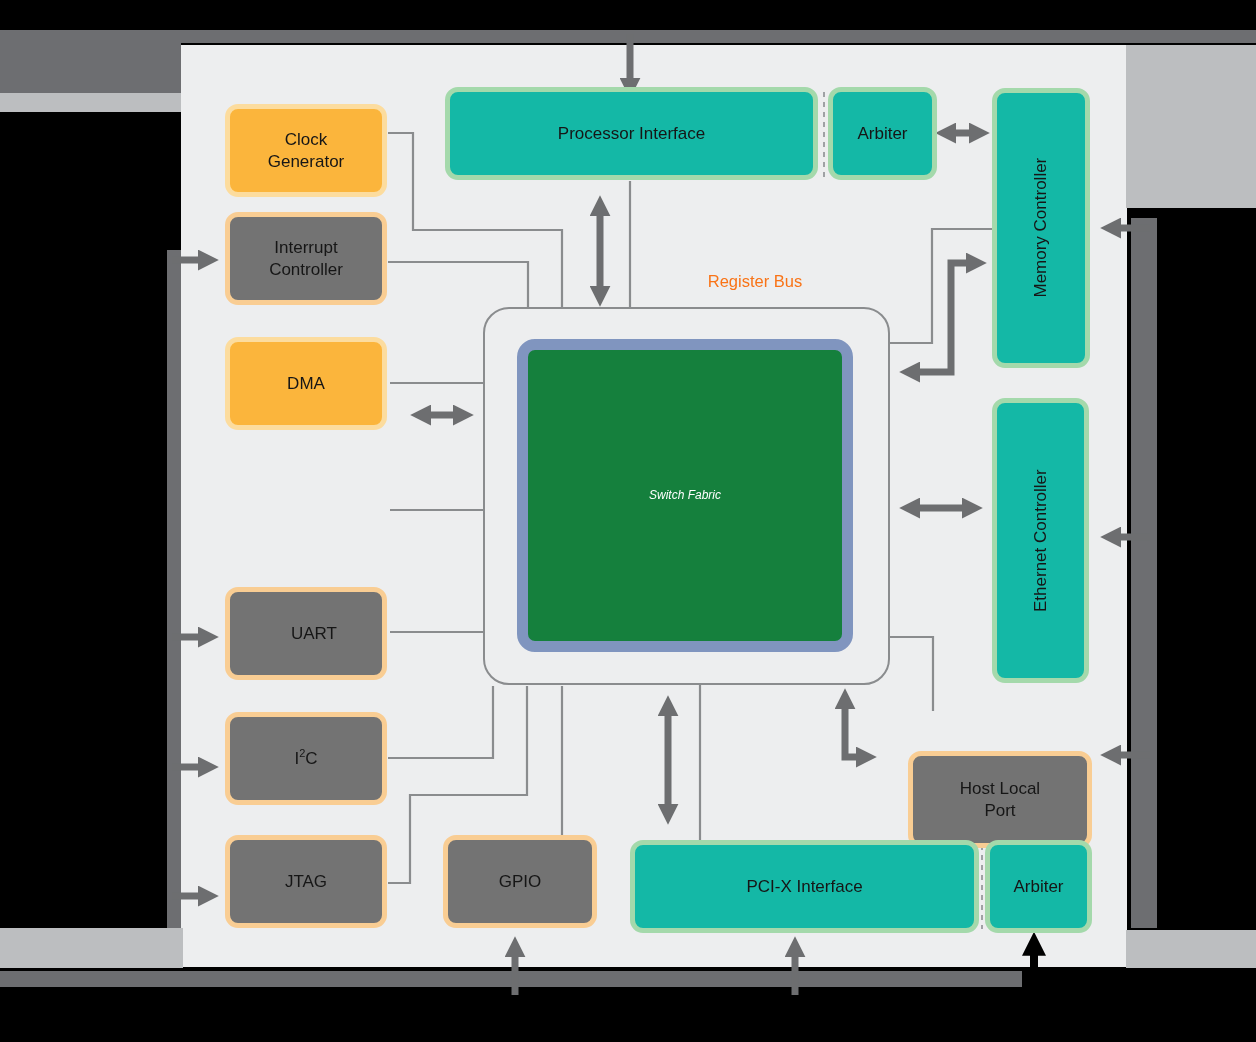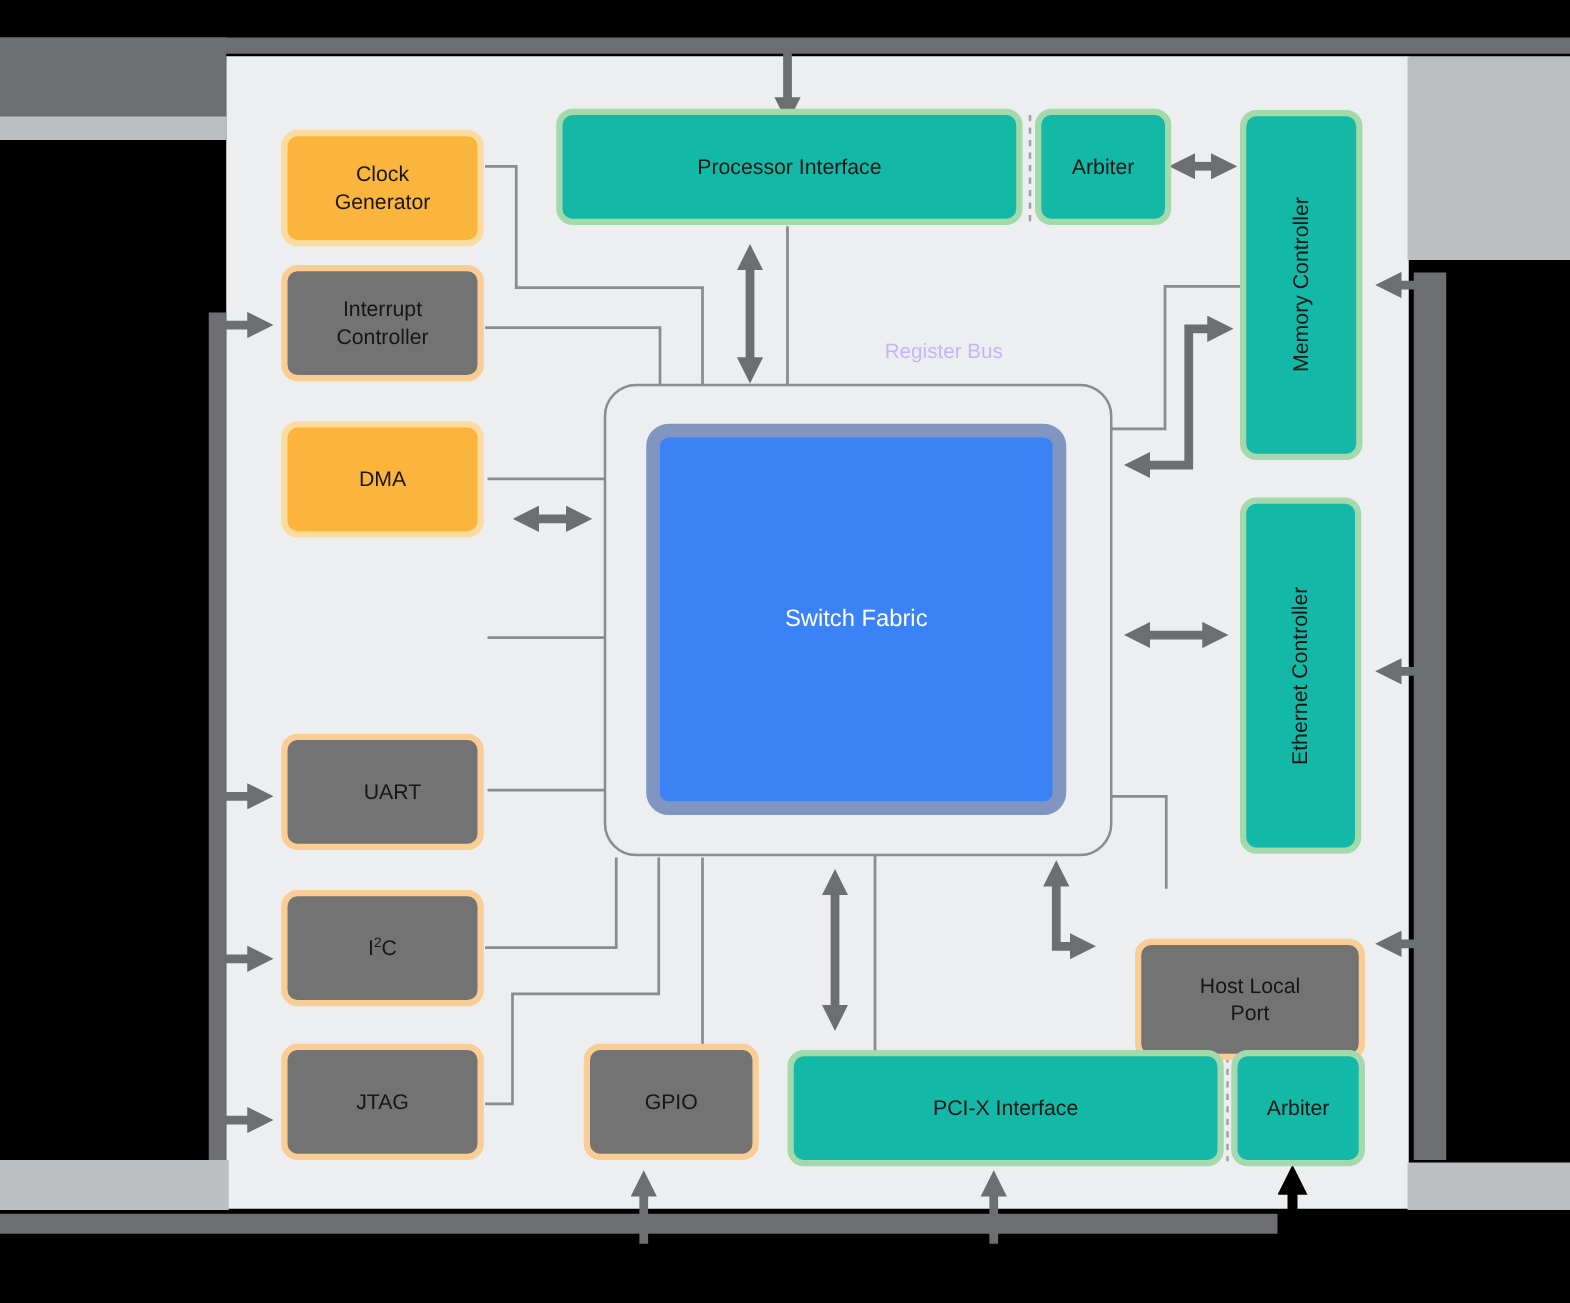--- a/index.html
+++ b/index.html
@@ -12,26 +12,26 @@
   .block{position:absolute;display:flex;align-items:center;justify-content:center;
          text-align:center;font-size:17px;color:#161616;line-height:1.25;
          border-radius:13px;box-sizing:border-box;}
   .block .lbl{white-space:pre-line;}
   .yellow{background:#FBB53C;border:5px solid #FCDC9E;}
   .orange{background:#737373;border:5px solid #F9CD93;}
   .green {background:#14b8a6;border:5px solid #A4D9AB;}
   .vert .lbl{transform:rotate(-90deg);white-space:nowrap;}
   .rb{position:absolute;left:483px;top:307px;width:407px;height:378px;
       border:2.5px solid #8A8C8E;border-radius:26px;box-sizing:border-box;background:#EDEEEF;}
-  .sf{position:absolute;left:517px;top:339px;width:336px;height:313px;background:#3b82f6;
+  .sf{position:absolute;left:517px;top:339px;width:336px;height:313px;background:#15803d;
       border:11px solid #8095BF;border-radius:18px;box-sizing:border-box;
-      display:flex;align-items:center;justify-content:center;color:#fff;font-size:19px;
-      text-align:center;line-height:1.35;}
+      display:flex;align-items:center;justify-content:center;color:#fff;font-size:12px;
+      text-align:center;line-height:1.35;font-style:italic;}
   .rb-label{position:absolute;left:660px;top:272px;width:190px;text-align:center;
-      font-size:16.5px;color:#c4b5fd;}
+      font-size:16.5px;color:#f97316;}
   svg.wires{position:absolute;left:0;top:0;pointer-events:none;}
   .sup{font-size:11px;vertical-align:super;line-height:0;}
 </style>
 </head>
 <body>
 
 <div class="stage">
 
   <div class="panel"></div>
 
@@ -120,21 +120,21 @@
   <div class="block orange" style="left:225px;top:587px;width:162px;height:93px;padding-left:16px;">
     <span class="lbl">UART</span>
   </div>
   <div class="block orange" style="left:225px;top:712px;width:162px;height:93px;text-align:center;">
     <span class="lbl"><span>I</span><span class="sup">2</span><span>C</span></span>
   </div>
   <div class="block orange" style="left:225px;top:835px;width:162px;height:93px;">
     <span class="lbl">JTAG</span>
   </div>
 
-  <div class="block orange" style="left:443px;top:835px;width:140px;height:93px;margin-left:24px;">
+  <div class="block orange" style="left:443px;top:835px;width:154px;height:93px;">
     <span class="lbl">GPIO</span>
   </div>
 
   <div class="block green" style="left:445px;top:87px;width:373px;height:93px;">
     <span class="lbl">Processor Interface</span>
   </div>
   <div class="block green" style="left:828px;top:87px;width:109px;height:93px;">
     <span class="lbl">Arbiter</span>
   </div>
 

